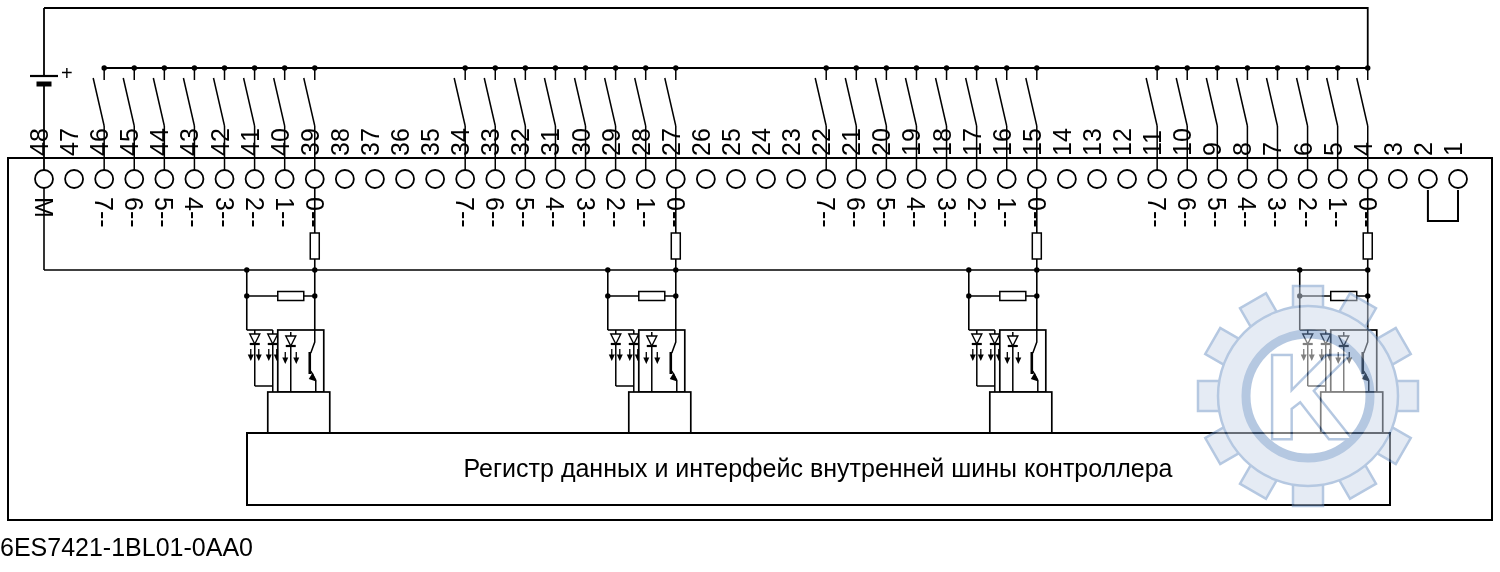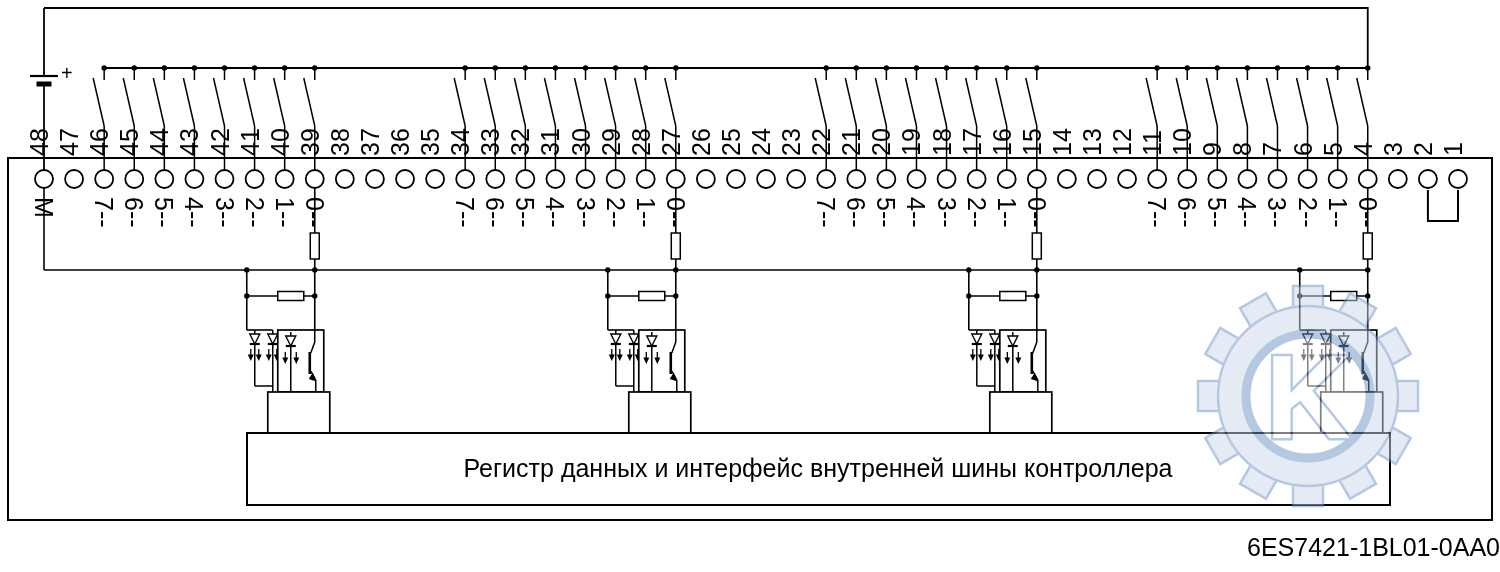--- a/index.html
+++ b/index.html
@@ -1,19 +1,19 @@
 <!DOCTYPE html>
 <html><head>
 <meta charset="utf-8">
 <style>
   html,body{margin:0;padding:0;background:#ffffff;}
   .canvas{position:relative;width:1500px;height:572px;background:#fff;overflow:hidden;}
   .canvas svg{position:absolute;left:0;top:0;}
   svg text{font-family:"Liberation Sans","DejaVu Sans",sans-serif;}
-  .caption{position:absolute;left:0;top:533px;width:100%;text-align:right;
+  .caption{position:absolute;left:0;top:533px;width:100%;text-align:left;
     font:25px "Liberation Sans",sans-serif;color:#000;}
 </style>
 </head>
 <body>
 
 <div class="canvas">
   <svg id="schematic" width="1500" height="572" viewBox="0 0 1500 572">
       <rect x="8" y="158" width="1484" height="362" fill="none" stroke="#000000" stroke-width="2"></rect>
       <line x1="44" y1="8" x2="44" y2="76" stroke="#000000" stroke-width="1.8"></line>
       <line x1="30" y1="76" x2="58" y2="76" stroke="#000000" stroke-width="2.2"></line>

